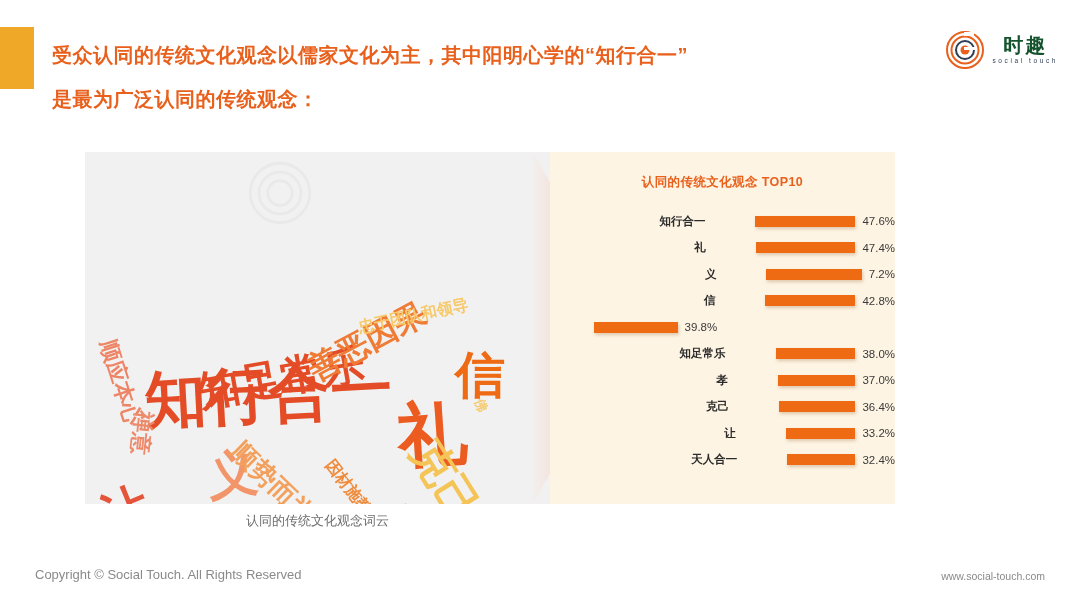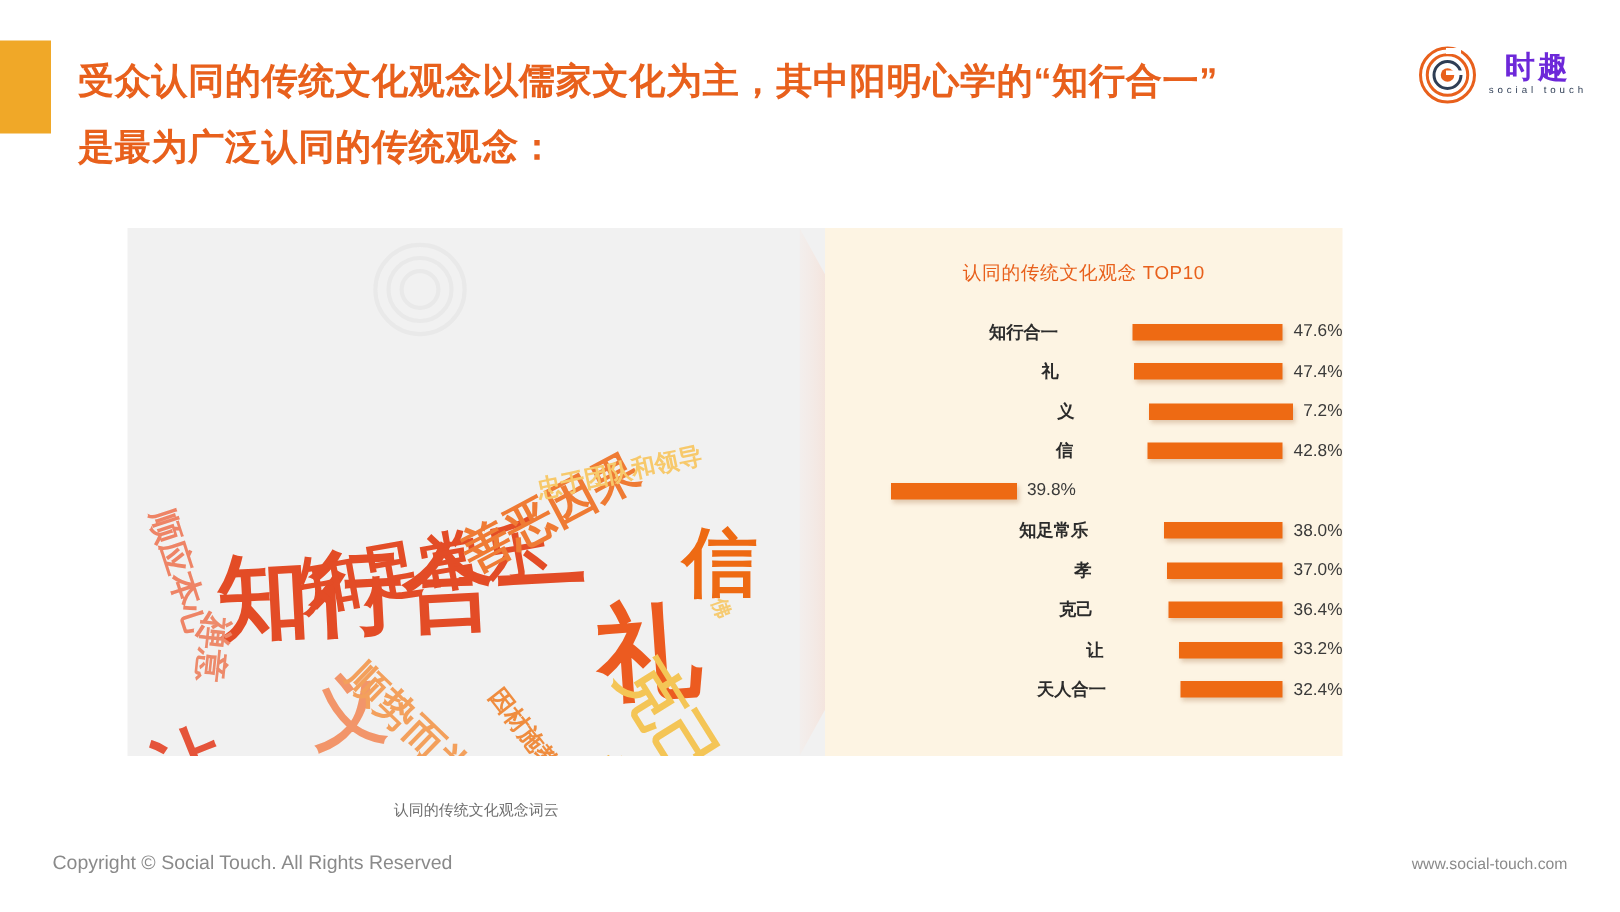--- a/index.html
+++ b/index.html
@@ -15,36 +15,36 @@
   
   .accent-bar{
     position:absolute;left:0;top:27px;width:34px;height:62px;
     background:#F0A828;
   }
   .title-block{
     position:absolute;left:52px;top:33px;width:880px;
   }
   .title-line{
     color:#E8601C;
-    font-size:24px;
+    font-size:20px;
     font-weight:bold;
     letter-spacing:.5px;
     line-height:44px;
     white-space:nowrap;
   }
 
   
   .logo{
     position:absolute;right:22px;top:30px;
     display:flex;align-items:center;gap:7px;
   }
   .logo-mark{width:40px;height:40px;display:block;}
   .logo-text{display:flex;flex-direction:column;align-items:center;line-height:1;}
   .logo-cn{
-    font-size:20px;font-weight:bold;color:#6d28d9;letter-spacing:2px;
+    font-size:20px;font-weight:bold;color:#14532d;letter-spacing:2px;
   }
   .logo-en{
     font-size:6.5px;color:#2F3E55;letter-spacing:2.6px;margin-top:3px;
   }
 
   
   .content{
     position:absolute;left:85px;top:152px;width:810px;height:352px;
   }
 
@@ -72,21 +72,21 @@
   }
 
   
   .chart-panel{
     position:absolute;left:465px;top:0;width:345px;height:352px;
     background:#FDF4E3;
   }
   .chart-title{
     position:absolute;left:0;right:0;top:22px;
     text-align:center;
-    color:#E8601C;font-size:12.5px;font-weight:normal;letter-spacing:.4px;
+    color:#E8601C;font-size:12.5px;font-weight:bold;letter-spacing:.4px;
   }
   .rows{
     position:absolute;left:0;top:56px;right:0;
   }
   .row{
     display:flex;align-items:center;height:26.5px;
   }
   .row-label{
     width:258px;text-align:right;padding-right:6px;
     font-size:11.5px;font-weight:bold;color:#2B2B2B;
@@ -97,21 +97,21 @@
     height:11px;background:#EE6A13;
     box-shadow:1px 2px 3px rgba(140,70,20,.25);
   }
   .bar-val{
     font-size:11.5px;color:#3A3A3A;margin-left:7px;white-space:nowrap;
   }
 
   
   .caption{
     position:absolute;left:85px;top:512px;width:465px;
-    text-align:center;font-size:10px;color:#6E6E6E;margin-top:21px;
+    text-align:center;font-size:13px;color:#6E6E6E;
   }
   .copyright{
     position:absolute;left:35px;bottom:26px;
     font-size:13px;color:#8A8A8A;
   }
   .site{
     position:absolute;right:35px;bottom:26px;
     font-size:10.5px;color:#8A8A8A;margin-left:48px;
   }
 </style>

